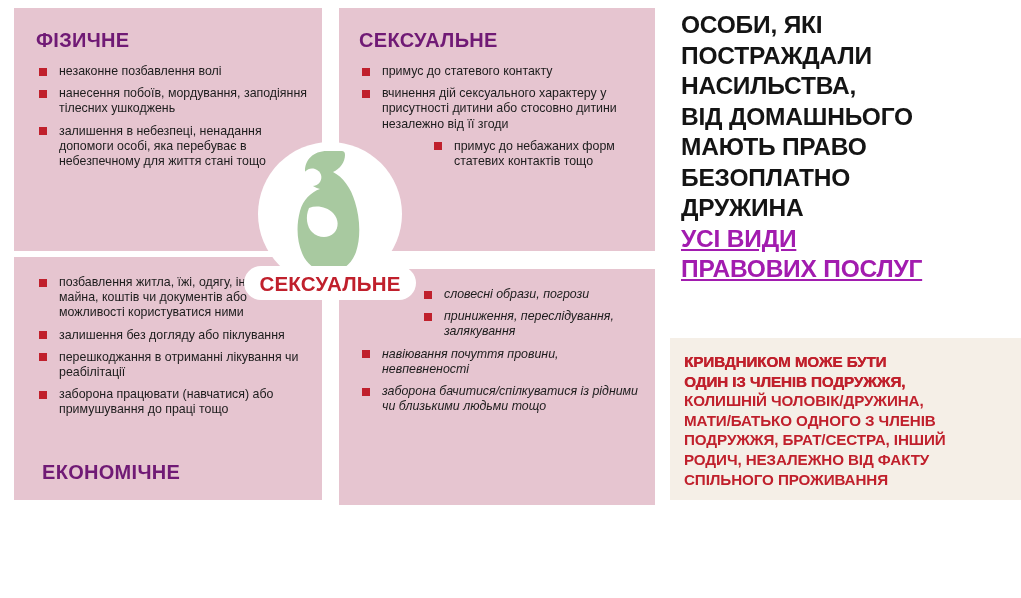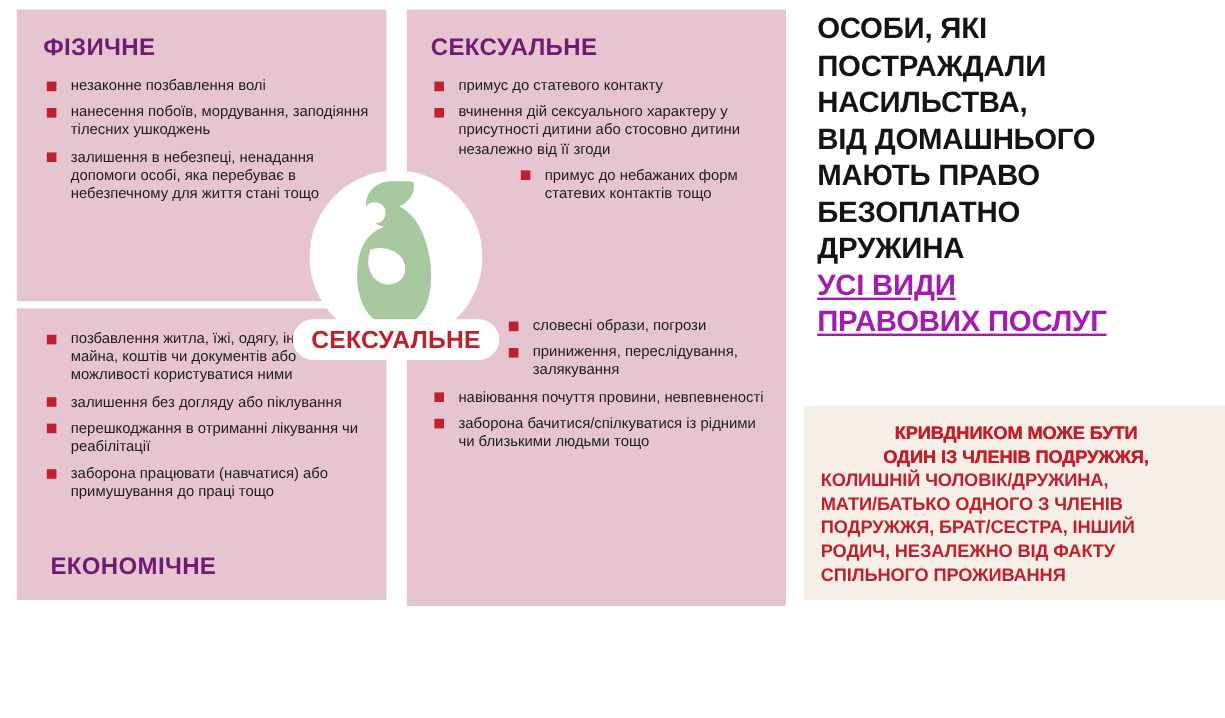--- a/index.html
+++ b/index.html
@@ -5,21 +5,21 @@
   html,body{margin:0;padding:0;background:#ffffff;}
   body{
     width:1021px;height:598px;position:relative;overflow:hidden;
     font-family:"Liberation Sans","DejaVu Sans",sans-serif;
     background:#ffffff;
   }
   .panel{position:absolute;background:#e6c5d0;box-sizing:border-box;}
   #panel-physical{left:14px;top:8px;width:308px;height:243px;padding:22px 14px 0 22px;}
   #panel-sexual{left:339px;top:8px;width:316px;height:243px;padding:22px 14px 0 20px;}
   #panel-economic{left:14px;top:257px;width:308px;height:243px;padding:18px 14px 0 22px;}
-  #panel-psych{left:339px;top:246px;width:316px;height:309px;padding:18px 14px 0 20px;}
+  #panel-psych{left:339px;top:269px;width:316px;height:309px;padding:18px 14px 0 20px;font-style:italic;}
 
   .cat-title{
     color:#701a75;font-weight:bold;font-size:20px;letter-spacing:.3px;
     line-height:1;margin:0 0 14px 0;
   }
   .cat-title.right{text-align:left;}
   .cat-title.bottom{margin:6px;position:absolute;bottom:12px;left:22px;}
   .cat-title.bottom.right{left:auto;right:16px;}
 
   ul.items{list-style:none;margin:0;padding:0;}
@@ -59,21 +59,21 @@
   #headline .green{color:#a21caf;text-decoration:underline;}
 
   #offender-box{
     position:absolute;left:670px;top:338px;width:351px;height:162px;
     background:#f5efe7;box-sizing:border-box;padding:14px 12px 0 14px;
   }
   #offender-box .line{
     color:#c0202c;font-size:15.2px;line-height:19.6px;font-weight:bold;
     letter-spacing:-.1px;white-space:nowrap;
   }
-  #offender-box .line.heavy{font-weight:bold;text-shadow:.4px 0 0 #c0202c;text-align:center;}
+  #offender-box .line.heavy{font-weight:bold;text-shadow:.4px 0 0 #c0202c;}
 
   
   #footer{position:absolute;left:0;top:505px;width:1021px;height:93px;background:#ffffff;}
 </style>
 </head>
 <body>
 
 <div class="panel" id="panel-physical">
   <div class="cat-title">ФІЗИЧНЕ</div>
   <ul class="items">

